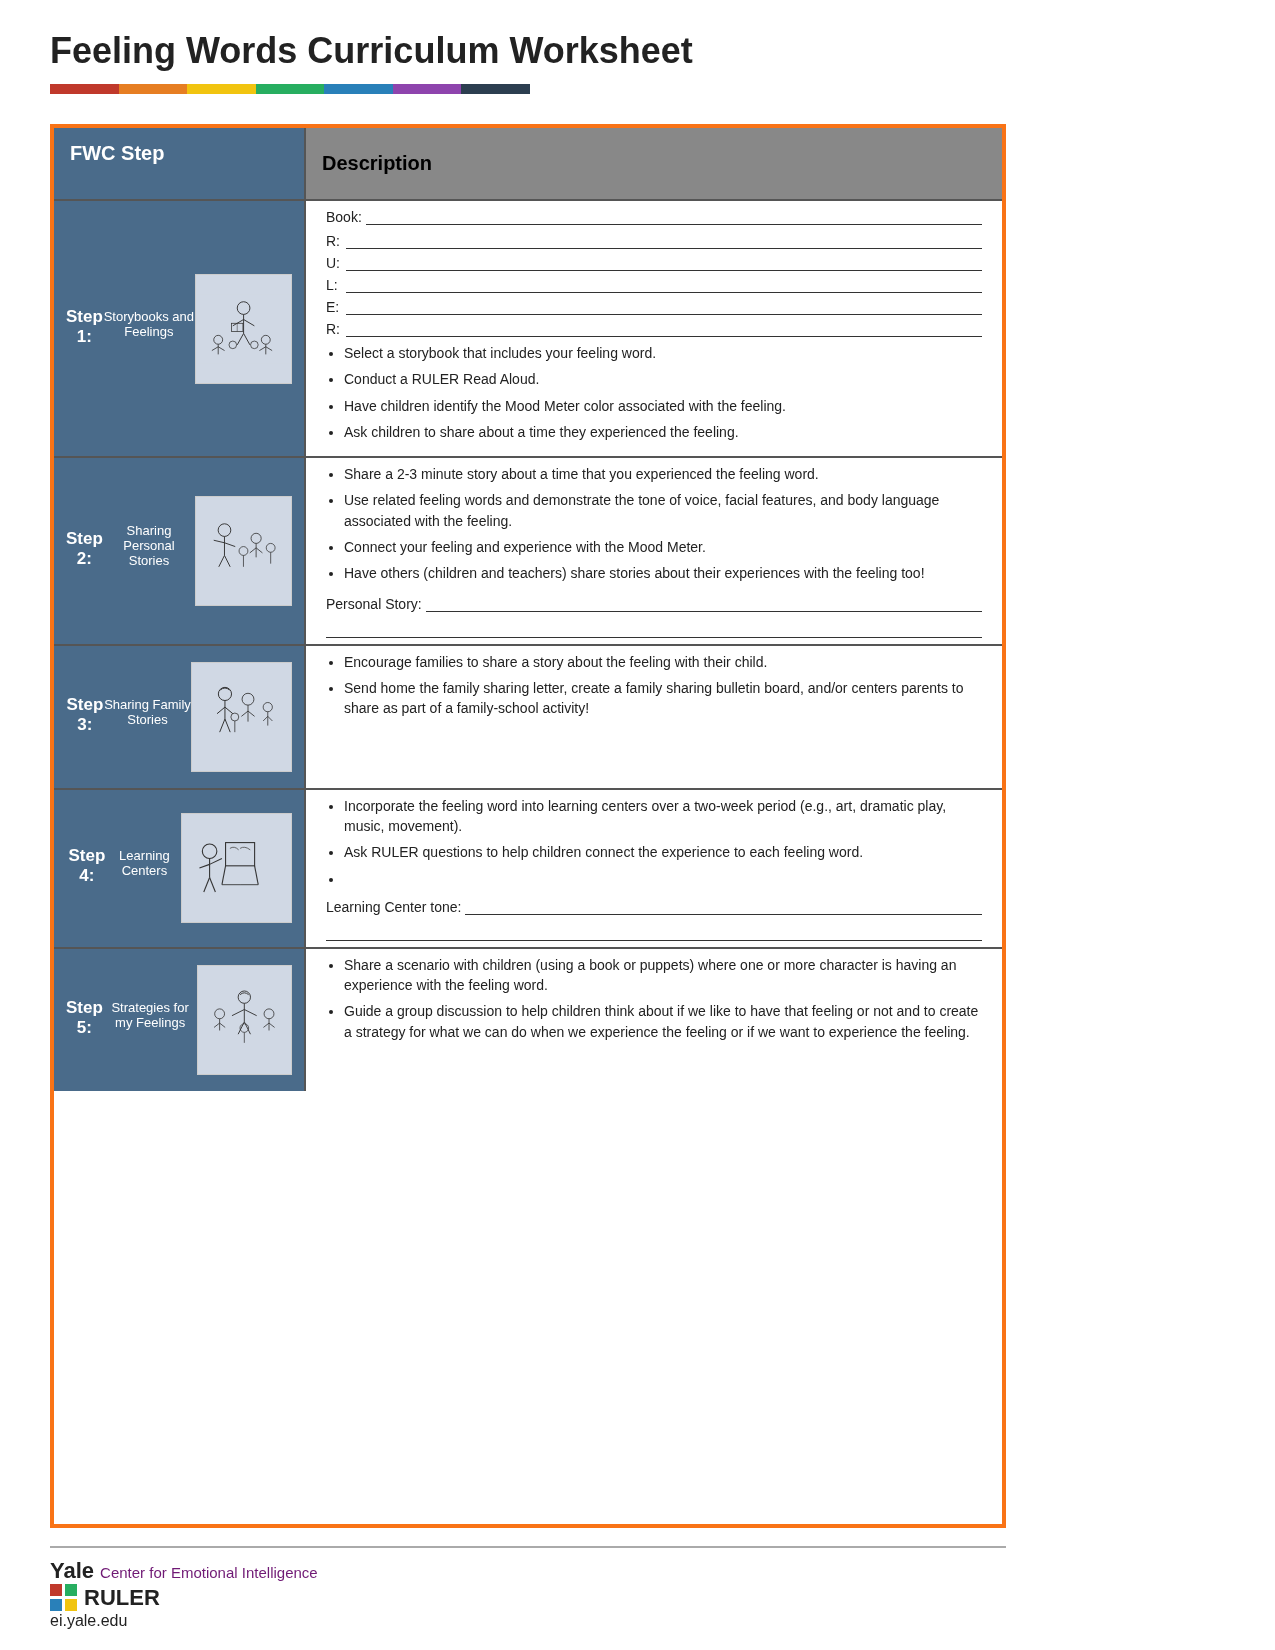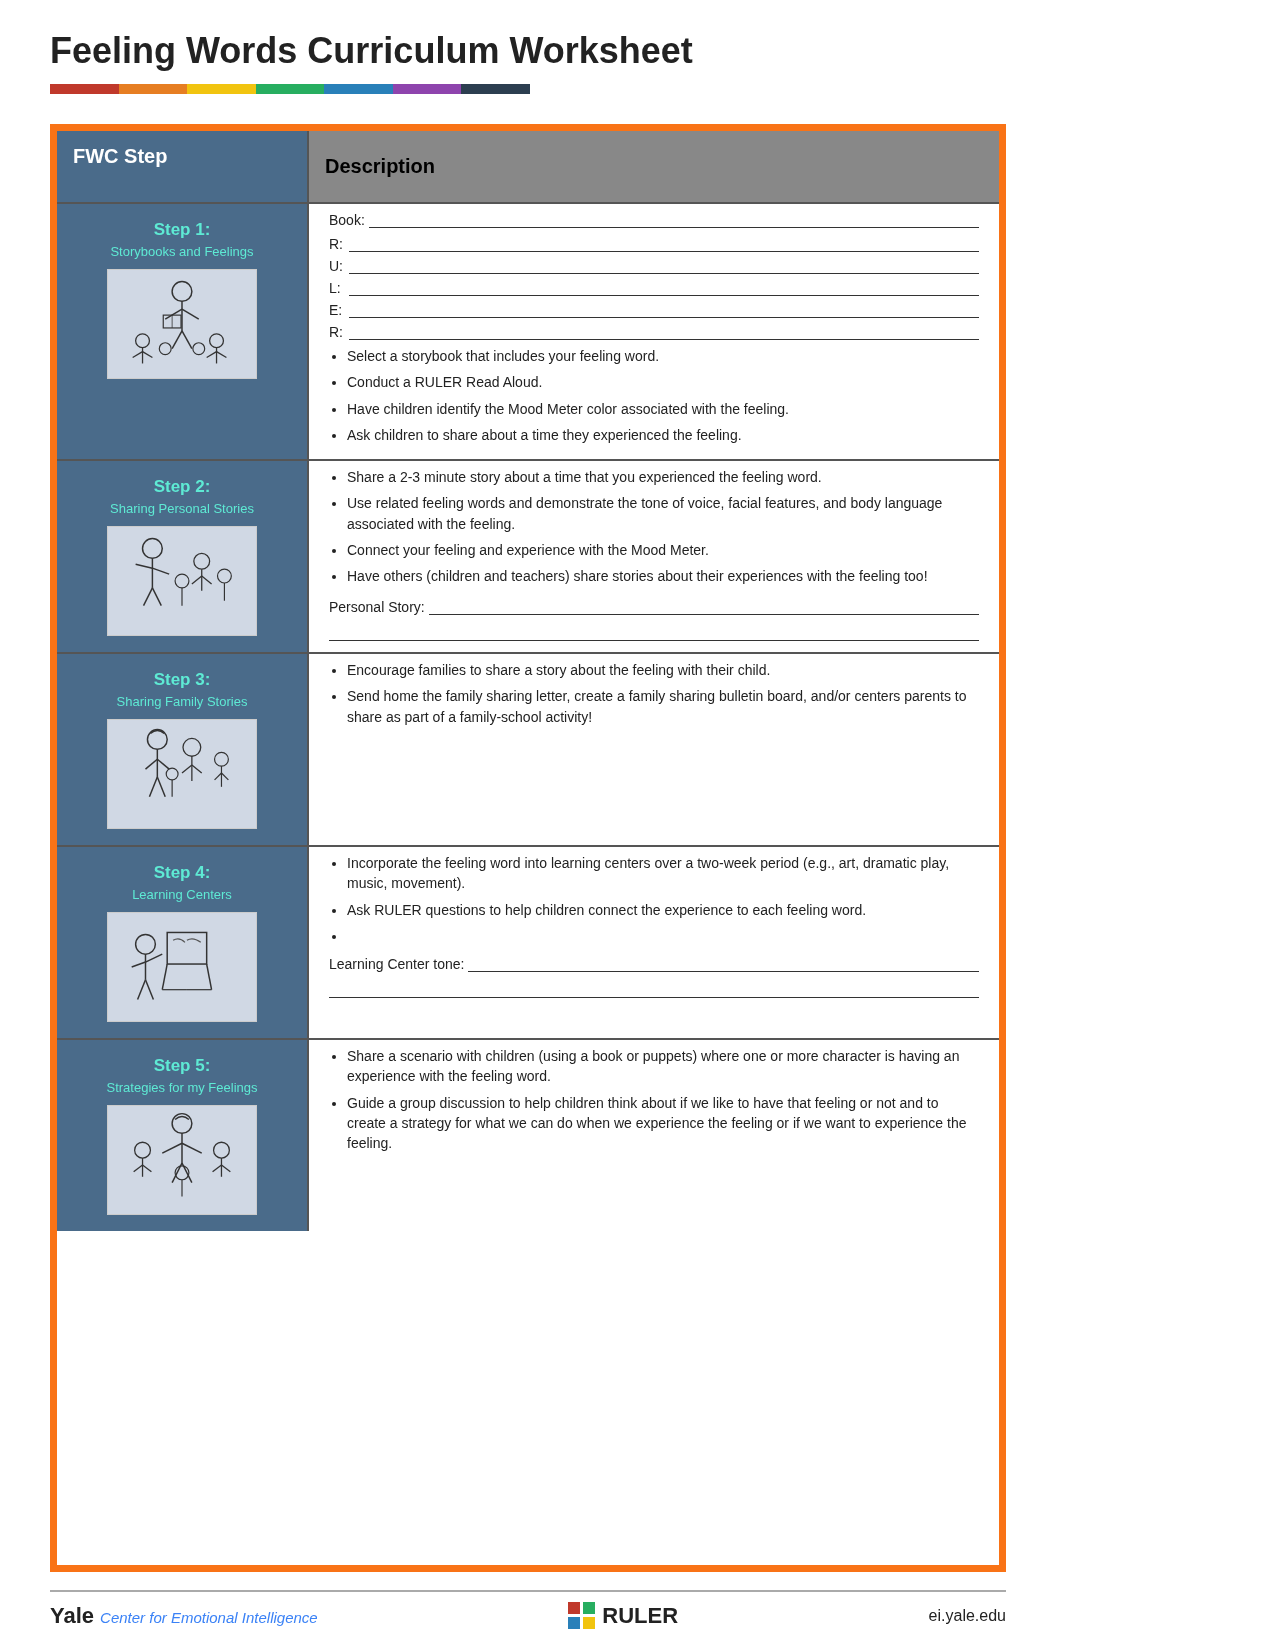--- a/index.html
+++ b/index.html
@@ -30,21 +30,21 @@
     .color-bar {
       display: flex;
       height: 10px;
       width: 480px;
       margin-bottom: 20px;
     }
     .color-bar div {
       flex: 1;
     }
     .table-wrapper {
-      border: 7px solid #f97316;
+      border: 4px solid #f97316;
       flex: 1;
     }
     .table-header {
       display: flex;
     }
     .col-step-header {
       background: #4a6b8a;
       color: #fff;
       font-weight: bold;
       font-size: 20px;
@@ -60,26 +60,26 @@
       padding: 24px 16px;
       flex: 1;
       border-left: 2px solid #555;
     }
     .table-row {
       display: flex;
       border-top: 2px solid #555;
     }
     .col-step {
       background: #4a6b8a;
-      color: #5eead4;
+      color: #ffffff;
       width: 250px;
       min-width: 250px;
       padding: 16px 12px;
       display: flex;
-      flex-direction: column;
+      flex-direction: row;
       align-items: center;
       justify-content: flex-start;
     }
     .step-title {
       font-weight: bold;
       font-size: 17px;
       text-align: center;
       margin-bottom: 4px;
     }
     .step-subtitle {
@@ -181,39 +181,39 @@
       margin-right: 4px;
     }
     .lc-line {
       flex: 1;
       border-bottom: 1px solid #333;
       height: 18px;
     }
     .footer {
       margin-top: 18px;
       display: flex;
-      align-items: center;
+      align-items: flex-start;
       justify-content: space-between;
       border-top: 2px solid #aaa;
       padding-top: 10px;
+      flex-direction: column;
     }
     .footer-left {
       display: flex;
       align-items: baseline;
       gap: 6px;
     }
     .footer-yale {
       font-size: 22px;
       font-weight: bold;
       color: #222;
     }
     .footer-center-text {
       font-size: 15px;
-      font-style: italic;
-      color: #3b82f6;
+      color: #701a75;
     }
     .footer-ruler {
       display: flex;
       align-items: center;
       gap: 6px;
     }
     .ruler-squares {
       display: grid;
       grid-template-columns: 1fr 1fr;
       grid-template-rows: 1fr 1fr;

